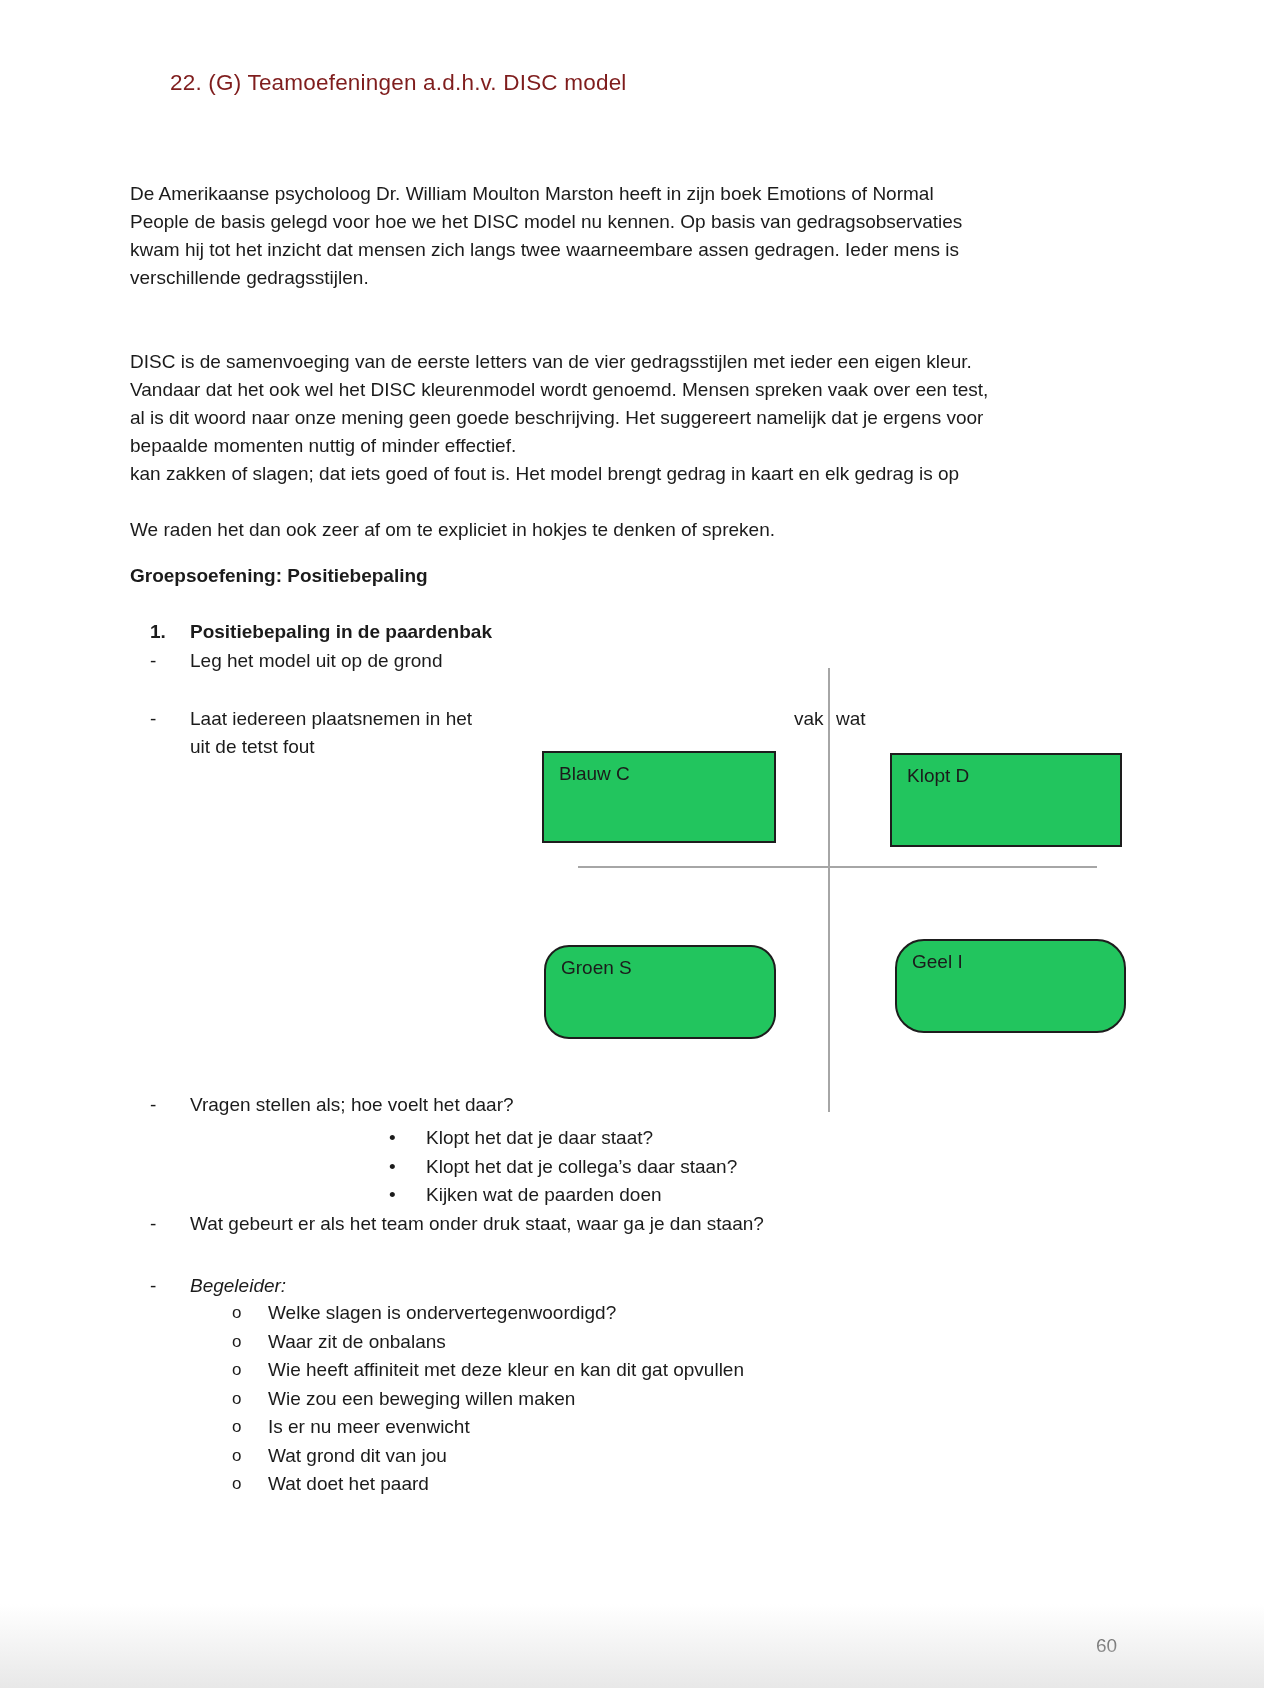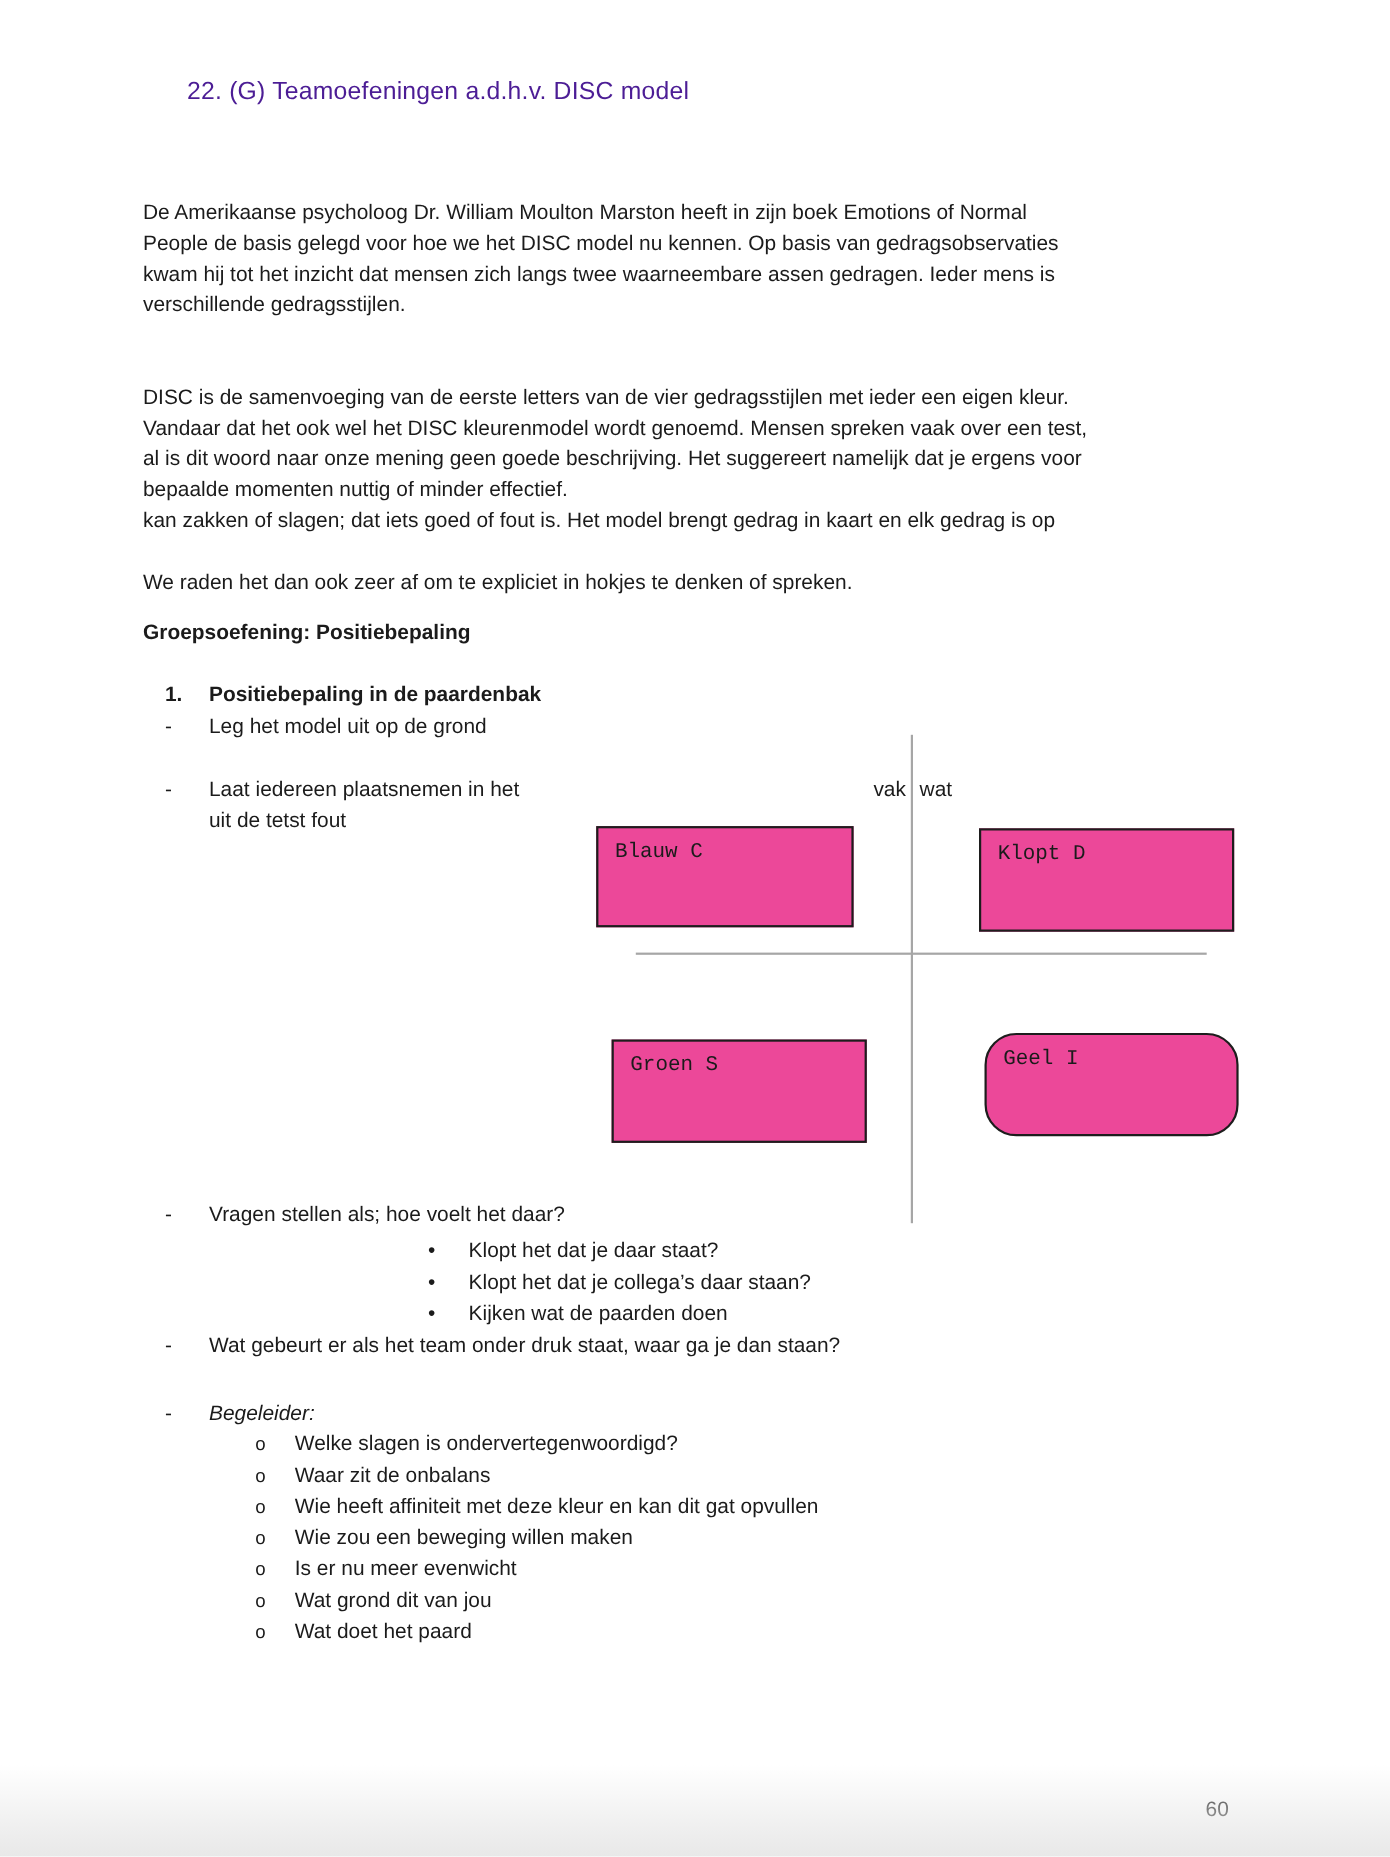--- a/index.html
+++ b/index.html
@@ -11,44 +11,44 @@
     overflow: hidden;
     font-family: "Liberation Sans", "DejaVu Sans", sans-serif;
     font-size: 19px;
     color: #1b1b1b;
   }
   .title {
     position: absolute;
     left: 170px;
     top: 70px;
     font-size: 22.5px;
-    color: #4c1d95;
+    color: #7f1d1d;
     letter-spacing: 0.2px;
   }
   .para { position: absolute; left: 130px; line-height: 28px; white-space: nowrap; }
   .bold { font-weight: bold; }
   .italic { font-style: italic; }
   .row { position: absolute; display: flex; line-height: 28px; white-space: nowrap; }
   .row .mk { display: inline-block; flex: 0 0 auto; }
   .dash-row { left: 150px; }
   .dash-row .mk { width: 40px; }
   .num-row { left: 150px; }
   .num-row .mk { width: 40px; }
   .dot-row { left: 389px; }
   .dot-row .mk { width: 37px; }
   .circ-row { left: 232px; }
   .circ-row .mk { width: 36px; font-size: 17px; }
   .floatword { position: absolute; top: 705px; line-height: 28px; }
   .vline { position: absolute; left: 828px; top: 668px; width: 2px; height: 444px; background: #a6a6a6; }
   .hline { position: absolute; left: 578px; top: 866px; width: 519px; height: 2px; background: #a6a6a6; }
-  .dbox { position: absolute; border: 2px solid #1d1d1d; background: #ec4899; font-family: Liberation Mono, monospace; }
+  .dbox { position: absolute; border: 2px solid #1d1d1d; background: #22c55e; }
   .dbox .lbl { display: block; margin: 9px 0 0 15px; line-height: 24px; }
   .box-blauw { left: 542px; top: 751px; width: 230px; height: 88px; }
   .box-rood  { left: 890px; top: 753px; width: 228px; height: 90px; }
-  .box-groen { left: 556px; top: 945px; width: 228px; height: 90px; }
+  .box-groen { left: 544px; top: 945px; width: 228px; height: 90px; border-radius: 25px; }
   .box-geel  { left: 895px; top: 939px; width: 227px; height: 90px; border-radius: 29px; }
   .pageno { position: absolute; left: 1096px; top: 1632px; line-height: 28px; }
   .fade {
     position: absolute;
     left: 0; top: 1604px;
     width: 1264px; height: 84px;
     background: linear-gradient(to bottom, rgba(232,232,232,0) 0%, #e8e8e8 100%);
     pointer-events: none;
   }
 </style>

